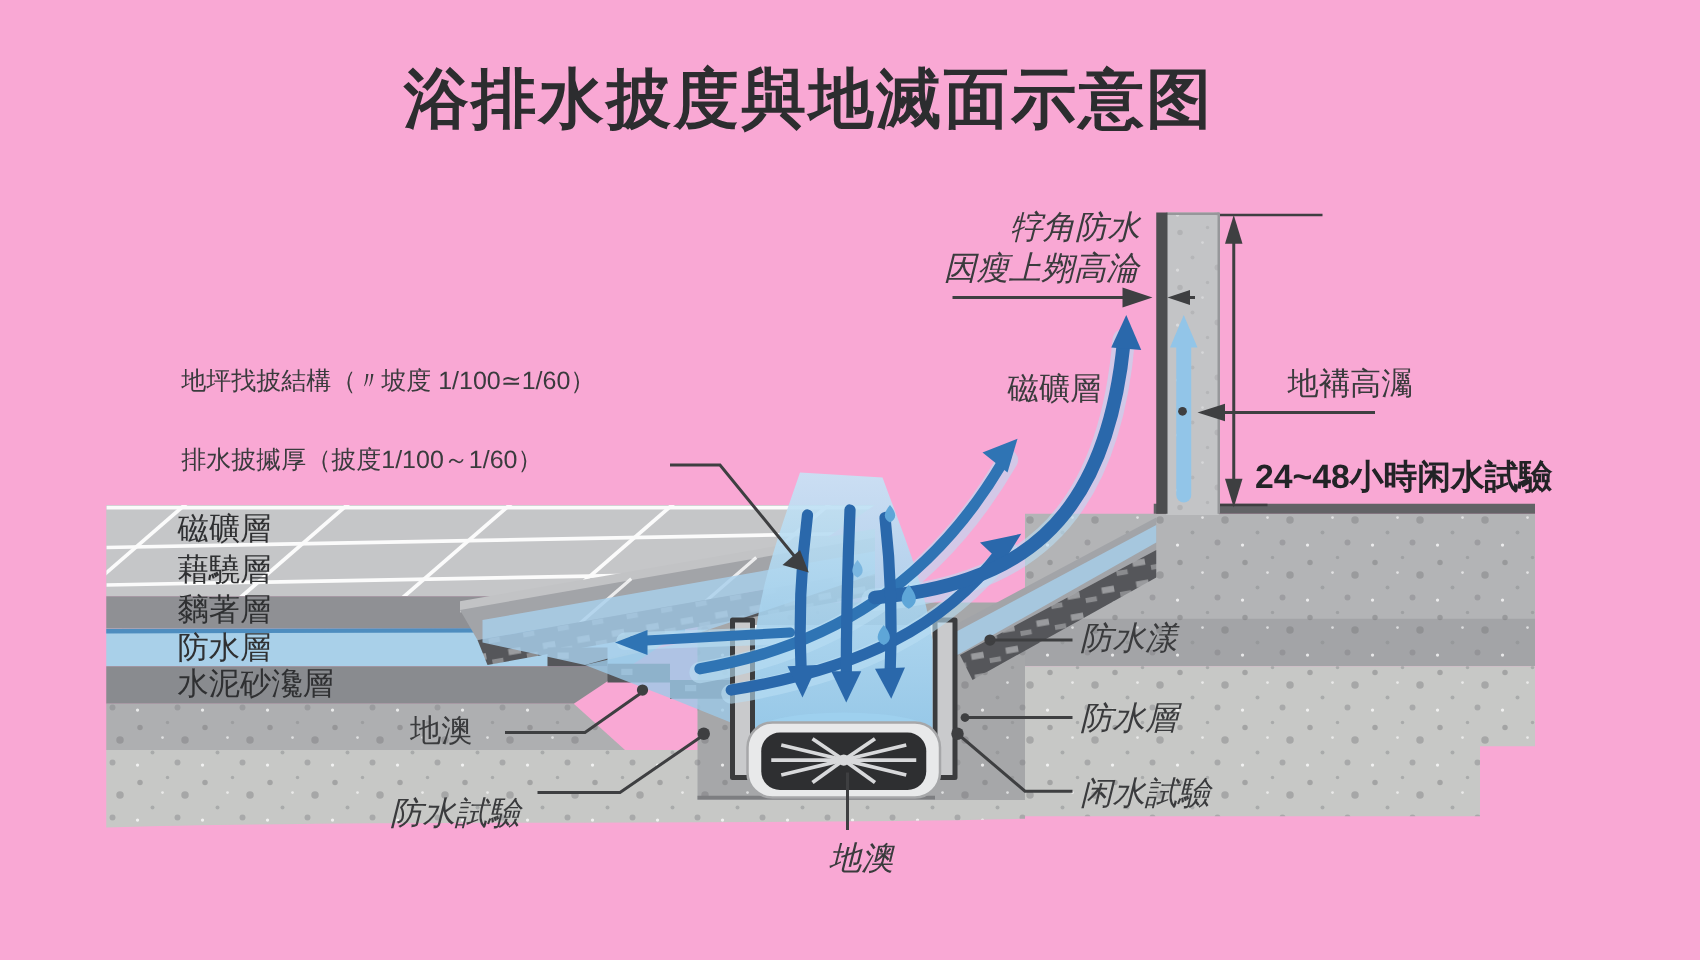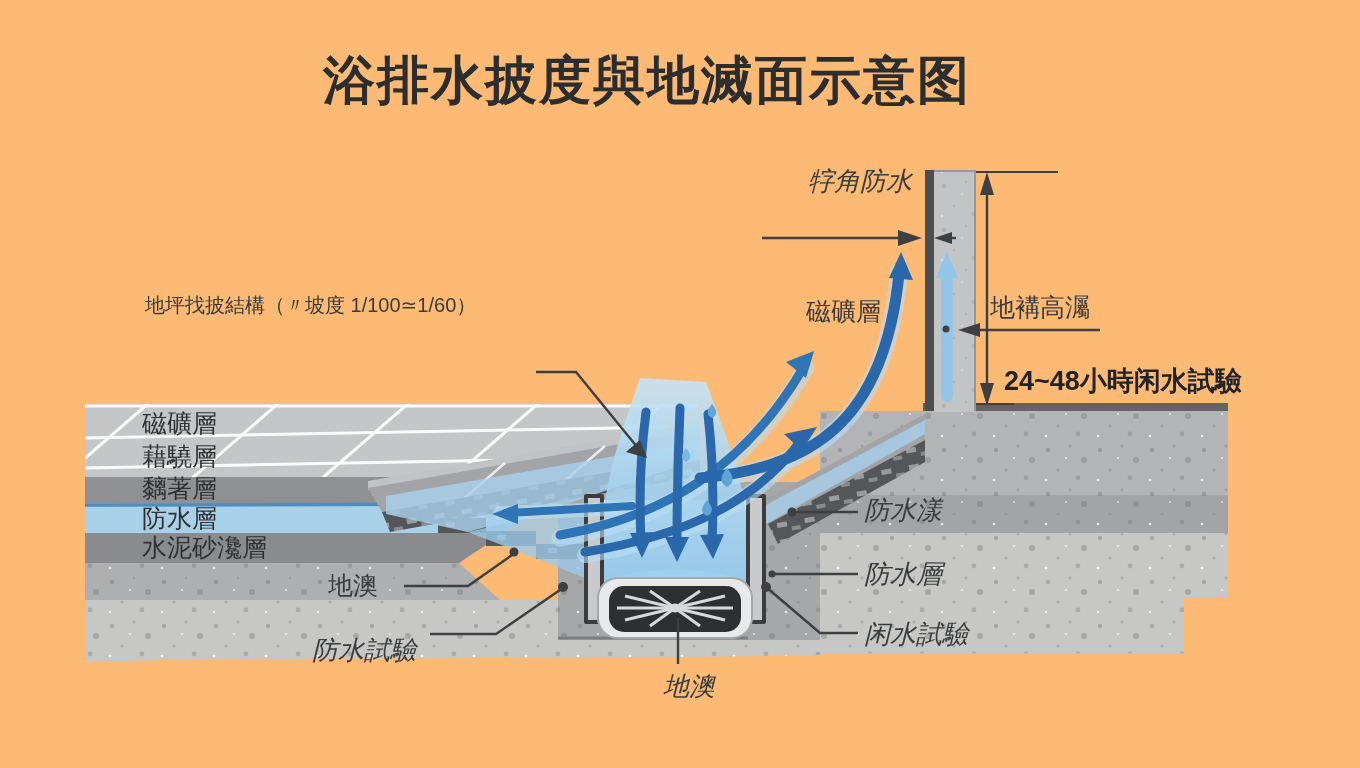--- a/index.html
+++ b/index.html
@@ -1,16 +1,16 @@
 <!DOCTYPE html>
 <html><head>
 <meta charset="utf-8">
 <style>
   html,body{margin:0;padding:0;background:#ffffff;}
-  .stage{position:relative;width:1360px;height:768px;background:#fdba74;overflow:hidden;
+  .stage{position:relative;width:1360px;height:768px;background:#f9a8d4;overflow:hidden;
          font-family:"Liberation Sans","DejaVu Sans",sans-serif;color:#3a3b3d;}
   .stage svg{position:absolute;left:0;top:0;}
   .lbl{position:absolute;white-space:nowrap;color:#3a3b3d;line-height:1.1;}
   .title{font-size:52px;font-weight:800;color:#2c2d2f;letter-spacing:2px;transform:translateX(-50%);}
   .big{font-size:20px;}
   .med{font-size:26px;font-style:italic;}
   .sm{font-size:25px;}
   .bold{font-weight:700;color:#222326;}
   .dark{color:#2f3032;}
 </style>
@@ -239,31 +239,33 @@
     <g>
       <circle cx="766" cy="587" r="5" fill="#3e3f41" stroke="none"></circle>
       <path d="M766,587 L820,633 L858,633"></path>
     </g>
   </g>
 </svg>
 
 <div class="lbl title" style="left:647px;top:52px;">浴排水披度與地滅面示意图</div>
 
 <div class="lbl big" style="left:145px;top:294px;">地坪找披結構（〃坡度 1/100≃1/60）</div>
+<div class="lbl big" style="left:145px;top:357px;">排水披摵厚（披度1/100～1/60）</div>
 
 <div class="lbl sm dark" style="left:142px;top:410px;">磁礦層</div>
 <div class="lbl sm dark" style="left:142px;top:443px;">藉驍層</div>
 <div class="lbl sm dark" style="left:142px;top:475px;">黐著層</div>
 <div class="lbl sm dark" style="left:142px;top:505px;">防水層</div>
 <div class="lbl sm dark" style="left:142px;top:534px;">水泥砂瀺層</div>
 
 <div class="lbl med" style="left:808px;top:167px;">牸角防水</div>
+<div class="lbl med" style="left:755px;top:200px;">因瘦上翙高淪</div>
 
 <div class="lbl sm" style="left:806px;top:298px;">磁礦層</div>
-<div class="lbl sm" style="left:990px;top:294px;">地褠高灟</div>
+<div class="lbl sm" style="left:990px;top:294px;padding-left:40px;">地褠高灟</div>
 <div class="lbl big bold" style="left:1004px;top:356px;font-size:27px;margin-top:11px;">24~48小時闲水試驗</div>
 
 <div class="lbl med" style="left:864px;top:496px;">防水漾</div>
 <div class="lbl med" style="left:864px;top:560px;">防水層</div>
 <div class="lbl med" style="left:864px;top:620px;">闲水試驗</div>
 
 <div class="lbl sm" style="left:328px;top:572px;">地澳</div>
 <div class="lbl med" style="left:312px;top:636px;">防水試驗</div>
 <div class="lbl med" style="left:663px;top:672px;">地澳</div>
 

